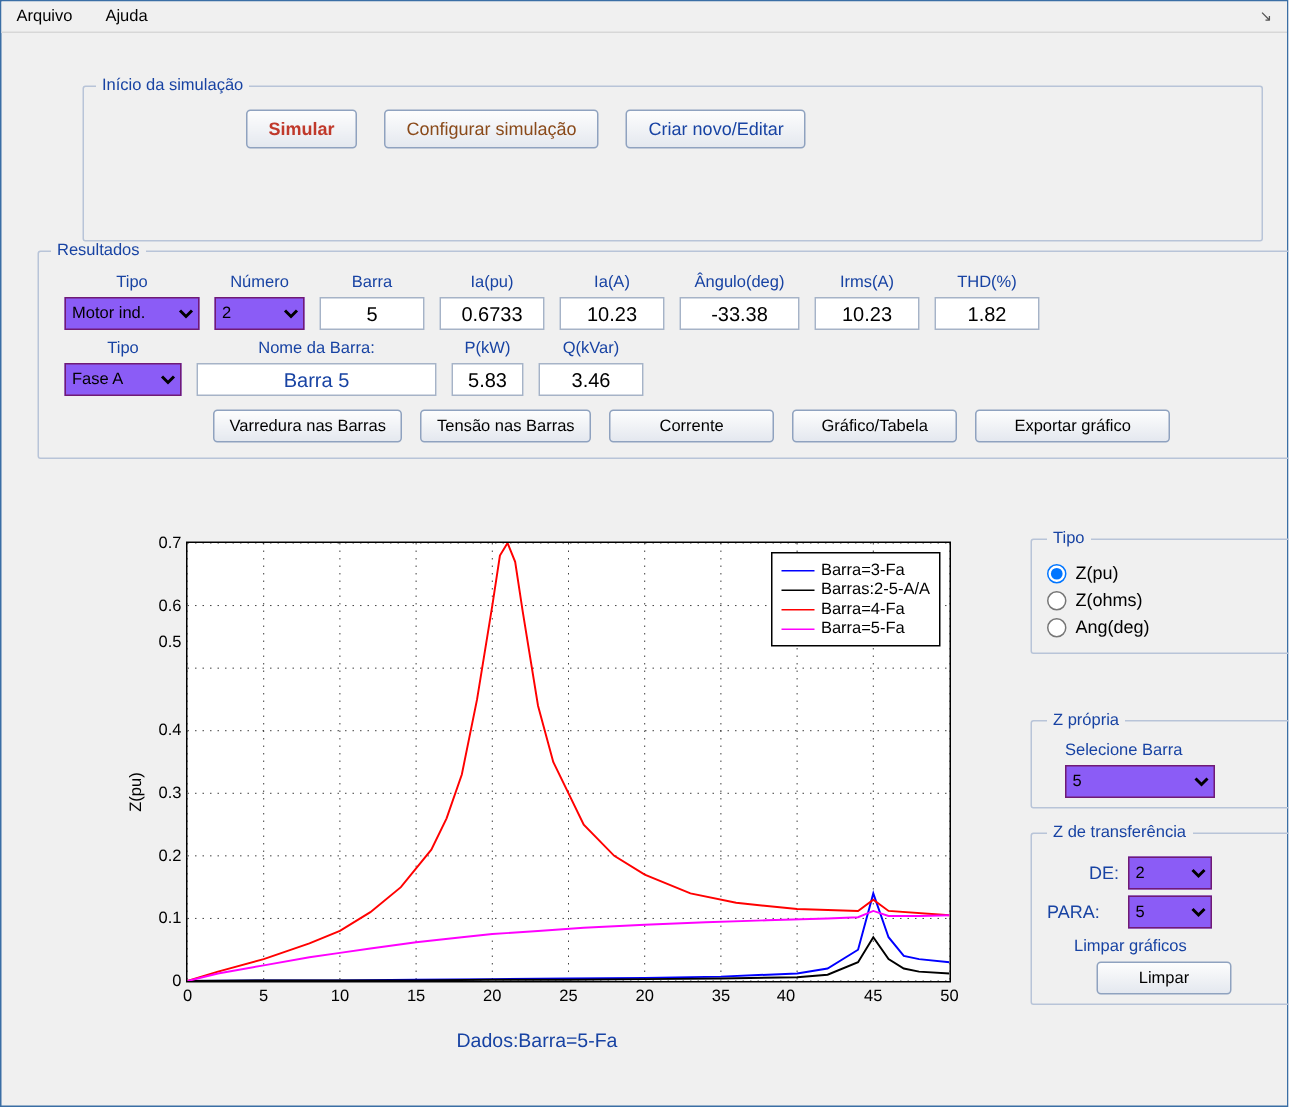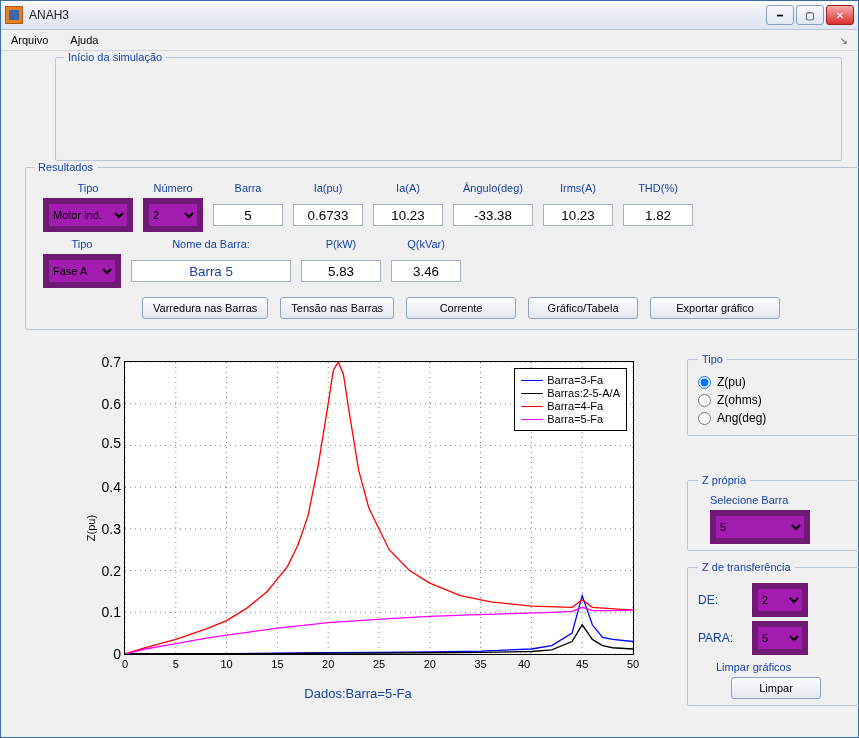--- a/index.html
+++ b/index.html
@@ -25,21 +25,21 @@
   .txt{background:#fff;border:1px solid #a6b3c7;height:22px;box-sizing:border-box;padding:2px 4px;text-align:center}
   .btn{background:linear-gradient(#fdfdfd,#e4e8ef);border:1px solid #8fa2bf;border-radius:3px;height:26px;padding:0 14px;cursor:pointer;font-size:12px}
   .btn.red span{color:#c0392b;font-weight:bold}
   .btn.blue span{color:#1843a3}
   .btn.green span{color:#1a7a1a;font-weight:bold}
   .btn.sm{height:22px;font-size:11px;padding:0 10px}
 
   .fs-results{position:absolute;left:18px;top:110px;right:10px;bottom:4px}
   .hdr{color:#1843a3;text-align:center;font-size:11px}
   table.fields{border-collapse:separate;border-spacing:8px 2px}
-  select{background:#a21caf;border:6px solid #701a75;height:34px;box-sizing:border-box;font-size:11px}
+  select{background:#8b5cf6;border:1px solid #701a75;height:22px;box-sizing:border-box;font-size:11px}
 
   .tbar{display:flex;gap:12px;margin:6px 0 4px 108px}
   .relg{position:relative}
 
   
   .right-col{position:absolute;right:4px;top:180px;width:178px}
   .right-col fieldset{margin-bottom:10px;padding:6px 10px}
   .radio-row{display:flex;align-items:center;gap:6px;margin:4px 0;font-size:12px}
   .radio-row input{margin:0}
   .kv{display:flex;align-items:center;gap:6px;margin:4px 0;font-size:12px;color:#1843a3}
@@ -48,48 +48,44 @@
 
   
   .chart-wrap{position:absolute;left:52px;top:180px;width:560px;height:350px}
   .chart{position:absolute;left:46px;top:8px;right:4px;bottom:48px;background:#fff;border:1px solid #000}
   .ylab{position:absolute;left:0;top:50%;transform:translateY(-50%) rotate(-90deg);transform-origin:center;font-size:11px}
   .xlab{position:absolute;left:0;right:0;bottom:22px;text-align:center;font-size:11px}
   .dados{position:absolute;left:0;right:0;bottom:2px;text-align:center;font-size:13px;color:#1843a3}
   .legend-box{position:absolute;right:6px;top:6px;background:#fff;border:1px solid #000;padding:4px 6px;font-size:11px}
   .legend-row{display:flex;align-items:center;gap:4px;margin:1px 0}
   .swatch{width:22px;height:0;border-top:1.5px solid}
-  .tick-y{position:absolute;left:-30px;width:26px;text-align:right;font-size:14px;transform:translateY(-50%)}
+  .tick-y{position:absolute;left:-30px;width:26px;text-align:right;font-size:11px;transform:translateY(-50%)}
   .tick-x{position:absolute;bottom:-16px;font-size:11px;transform:translateX(-50%)}
   .grid line{stroke:#000;stroke-dasharray:1 4;stroke-width:0.5}
   .curve{fill:none;stroke-width:1.3}
 </style>
 </head>
 <body>
 
 <div class="window">
-  <div class="titlebar">
-    <div class="logo"></div>
-    <div class="title">ANAH3</div>
-    <div class="wbtns">
-      <div class="wb">━</div>
-      <div class="wb">▢</div>
-      <div class="wb close">✕</div>
-    </div>
-  </div>
   <div class="menubar">
     <span>Arquivo</span>
     <span>Ajuda</span>
     <span class="corner">↘</span>
   </div>
 
   <div class="client">
 
     <fieldset class="fs-top" style="height:96px">
       <legend>Início da simulação</legend>
+      <div class="row" style="margin-left:100px;gap:18px">
+        <button class="btn red"><span>Simular</span></button>
+        <button class="btn" style="color:#6a3a1a"><span style="color:#8a4a1a">Configurar simulação</span></button>
+        <button class="btn blue"><span>Criar novo/Editar</span></button>
+      </div>
     </fieldset>
 
     <fieldset class="fs-results relg">
       <legend>Resultados</legend>
 
       <table class="fields">
         <tbody>
             <tr>
           <td class="hdr">Tipo</td>
           <td class="hdr">Número</td>
@@ -117,21 +113,21 @@
         <tbody>
             <tr>
           <td class="hdr">Tipo</td>
           <td class="hdr">Nome da Barra:</td>
           <td class="hdr">P(kW)</td>
           <td class="hdr">Q(kVar)</td>
         </tr>
         <tr>
           <td><select style="width:78px"><option>Fase A</option></select></td>
           <td><input class="txt" style="width: 160px; color: rgb(24, 67, 163);" value="Barra 5"></td>
-          <td><input class="txt" style="width: 80px;" value="5.83"></td>
+          <td><input class="txt" style="width: 48px;" value="5.83"></td>
           <td><input class="txt" style="width: 70px;" value="3.46"></td>
         </tr>
       </tbody>
         </table>
 
       <div class="tbar">
         <button class="btn sm"><span>Varredura nas Barras</span></button>
         <button class="btn sm"><span>Tensão nas Barras</span></button>
         <button class="btn sm" style="width:110px"><span>Corrente</span></button>
         <button class="btn sm" style="width:110px"><span>Gráfico/Tabela</span></button>
@@ -166,21 +162,21 @@
               <path d="M0 292 L50.800000000000004 291.58285714285716 L101.60000000000001 291.58285714285716 L152.4 291.1657142857143 L203.20000000000002 290.74857142857144 L254 290.33142857142855 L304.8 289.9142857142857 L355.59999999999997 289.08 L406.40000000000003 286.9942857142857 L426.71999999999997 283.65714285714284 L447.04 271.1428571428571 L457.2 233.6 L467.36 262.8 L477.52 275.3142857142857 L487.68 277.4 L508 279.48571428571427 " class="curve" stroke="#0000ff"></path>
               <path d="M0 292 L50.800000000000004 291.58285714285716 L101.60000000000001 291.58285714285716 L152.4 291.58285714285716 L203.20000000000002 291.1657142857143 L254 291.1657142857143 L304.8 290.74857142857144 L355.59999999999997 290.33142857142855 L406.40000000000003 289.4971428571429 L426.71999999999997 287.8285714285714 L447.04 279.48571428571427 L457.2 262.8 L467.36 277.4 L477.52 283.65714285714284 L487.68 285.74285714285713 L508 286.9942857142857 " class="curve" stroke="#000000"></path>
               <path d="M0 292 L20.32 285.74285714285713 L50.800000000000004 277.4 L81.28 266.9714285714286 L101.60000000000001 258.62857142857143 L121.92 246.1142857142857 L142.24 229.42857142857142 L162.56 204.4 L172.72 183.54285714285714 L182.88 154.34285714285713 L193.04 104.28571428571428 L203.20000000000002 41.714285714285694 L208.28 8.342857142857099 L213.35999999999999 0 L218.44 12.514285714285677 L223.52 45.88571428571427 L233.68 108.45714285714283 L243.84 146 L264.16 187.71428571428572 L284.48 208.57142857142856 L304.8 221.0857142857143 L335.28000000000003 233.6 L365.76 239.85714285714286 L406.40000000000003 244.0285714285714 L447.04 245.28 L457.2 237.77142857142857 L467.36 245.28 L508 248.2 " class="curve" stroke="#ff0000"></path>
               <path d="M0 292 L20.32 286.9942857142857 L50.800000000000004 281.57142857142856 L81.28 276.1485714285714 L101.60000000000001 273.2285714285714 L121.92 270.30857142857144 L152.4 266.13714285714286 L182.88 262.8 L203.20000000000002 260.7142857142857 L233.68 258.62857142857143 L264.16 256.54285714285714 L304.8 254.45714285714286 L345.44 252.78857142857143 L386.08 251.53714285714284 L426.71999999999997 250.28571428571428 L447.04 249.45142857142858 L457.2 245.28 L467.36 248.61714285714285 L487.68 248.61714285714285 L508 248.2 " class="curve" stroke="#ff00ff"></path>
             </svg>
             <div class="tick-y" style="top: 292px;">0</div>
             <div class="tick-y" style="top: 250.286px;">0.1</div>
             <div class="tick-y" style="top: 208.571px;">0.2</div>
             <div class="tick-y" style="top: 166.857px;">0.3</div>
             <div class="tick-y" style="top: 125.143px;">0.4</div>
-            <div class="tick-y" style="top: 81px; text-align: right;">0.5</div>
+            <div class="tick-y" style="top: 66px; text-align: right;">0.5</div>
             <div class="tick-y" style="top: 41.7143px;">0.6</div>
             <div class="tick-y" style="top: 0px;">0.7</div>
             <div class="tick-x" style="left: 0px;">0</div>
             <div class="tick-x" style="left: 50.8px;">5</div>
             <div class="tick-x" style="left: 101.6px;">10</div>
             <div class="tick-x" style="left: 152.4px;">15</div>
             <div class="tick-x" style="left: 203.2px;">20</div>
             <div class="tick-x" style="left: 254px;">25</div>
             <div class="tick-x" style="left: 304.8px;">20</div>
             <div class="tick-x" style="left: 355.6px;">35</div>
@@ -228,21 +224,21 @@
 
         <fieldset style="margin-top:38px">
           <legend>Z própria</legend>
           <div class="link" style="margin:2px 0 4px 12px">Selecione Barra</div>
           <select style="width:100px;margin-left:12px"><option>5</option></select>
         </fieldset>
 
         <fieldset>
           <legend>Z de transferência</legend>
           <div class="kv">
-              <span style="width:48px;text-align:left">DE:</span>
+              <span style="width:48px;text-align:right">DE:</span>
               <select><option>2</option></select>
             </div>
           <div class="kv">
               <span style="width:48px;">PARA:</span>
               <select><option>5</option></select>
             </div>
           <div class="link" style="margin:6px 0 4px 18px">Limpar gráficos</div>
           <div style="text-align:center"><button class="btn sm" style="width:90px"><span>Limpar</span></button></div>
         </fieldset>
       </div>

